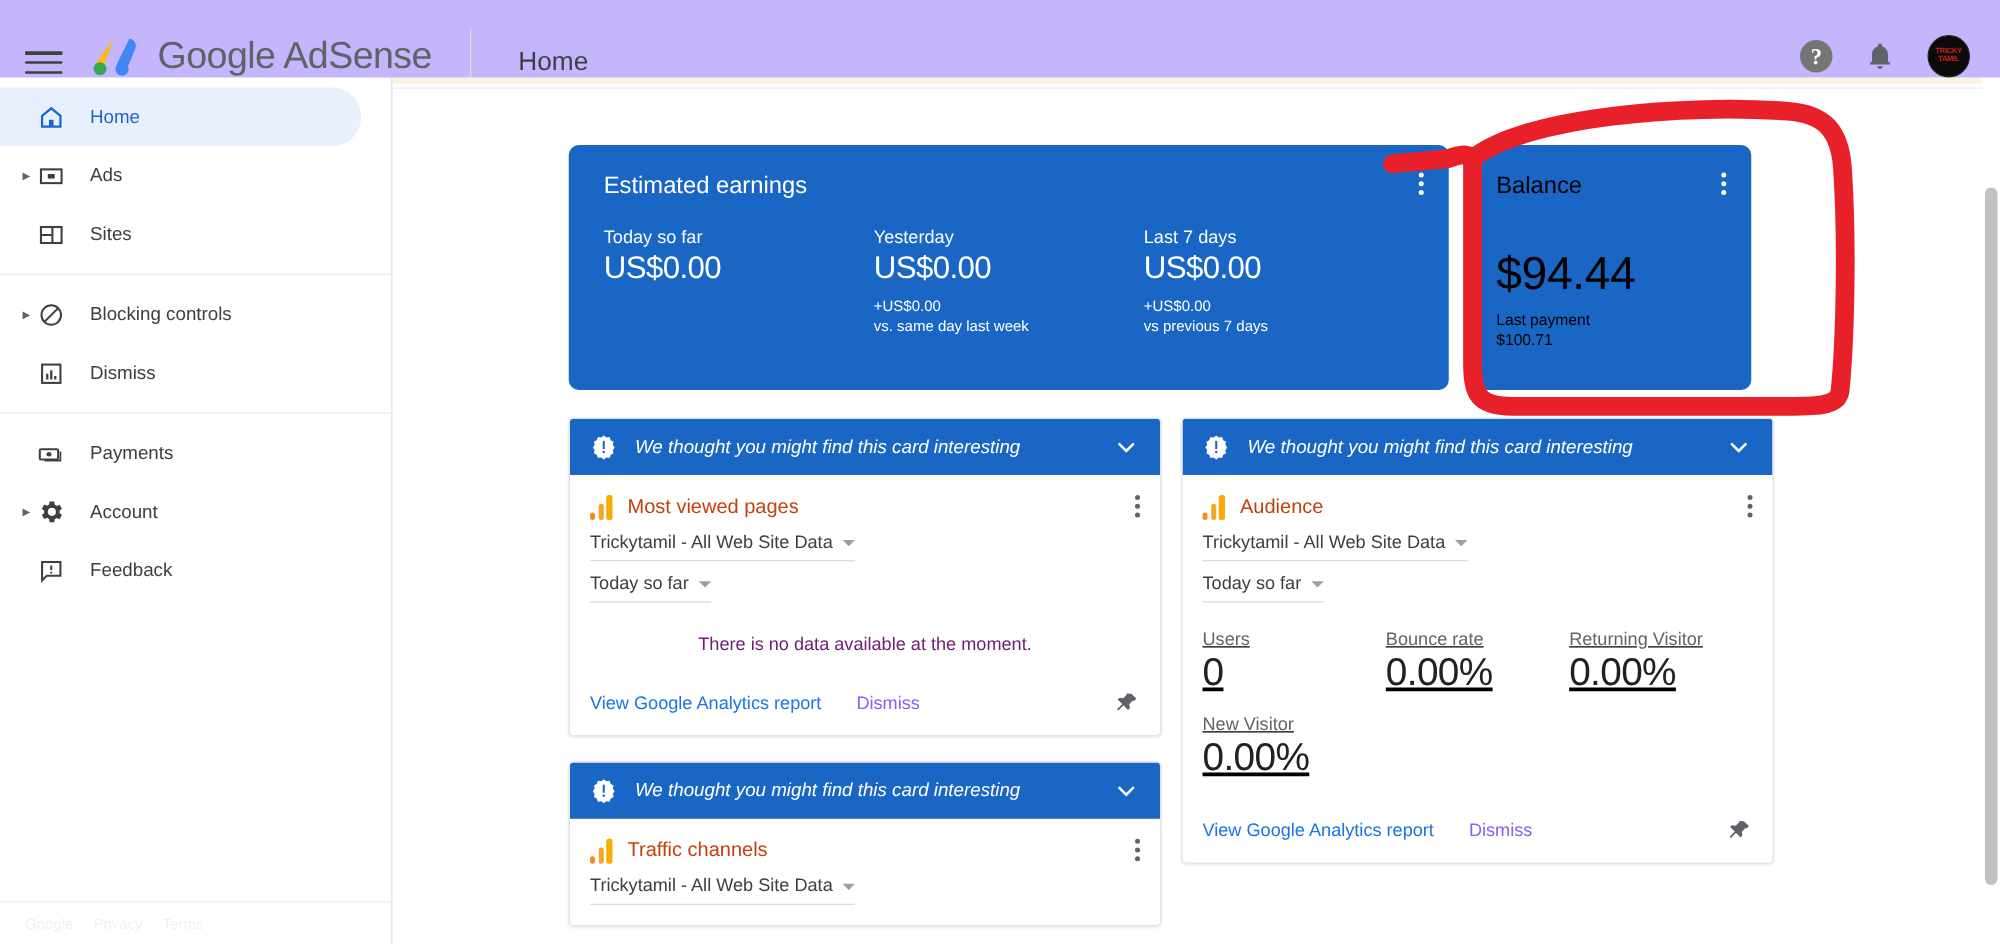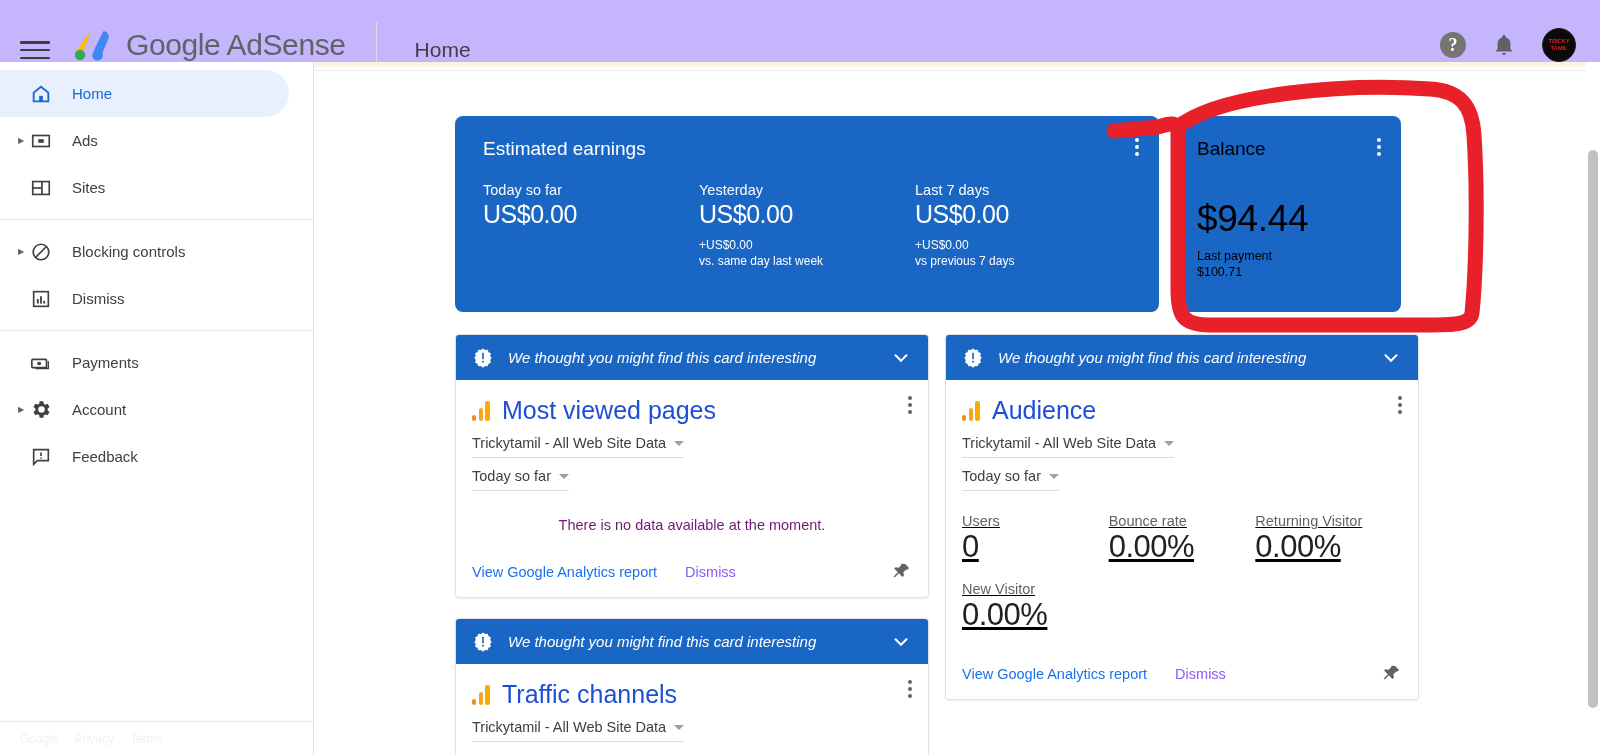--- a/index.html
+++ b/index.html
@@ -135,21 +135,21 @@
   }
   .banner-text { font-size: 15px; font-style: italic; font-weight: 500; flex: 1; }
   .chev { cursor: pointer; display: flex; align-items: center; }
   .scard-body { padding: 16px 16px 0 16px; position: relative; }
   .scard-head { display: flex; align-items: center; gap: 12px; }
   .ga-icon { display: flex; align-items: flex-end; gap: 2.5px; height: 20px; }
   .ga-icon b { display: block; border-radius: 2px; }
   .ga-1 { width: 4px; height: 6px;  background: #f08f1c; }
   .ga-2 { width: 4px; height: 13px; background: #f5a623; }
   .ga-3 { width: 5px; height: 20px; background: #f9ab00; }
-  .scard-title { font-size: 25px; color: #1d4ed8; font-weight: 400; }
+  .scard-title { font-size: 16px; color: #c2410c; font-weight: 400; }
   .select-line {
     display: inline-flex; align-items: center; gap: 8px; margin-top: 10px;
     border-bottom: 1px solid #dadce0; padding-bottom: 6px; cursor: pointer;
   }
   .select-line .txt { font-size: 14.5px; color: #3c4043; }
   .caret { width: 0; height: 0; border-left: 5px solid transparent; border-right: 5px solid transparent; border-top: 5px solid #9aa0a6; }
   .select-row { display: block; }
   .no-data {
     text-align: center; font-size: 14.5px; color: #701a75; padding: 26px 0 10px 0;
   }

